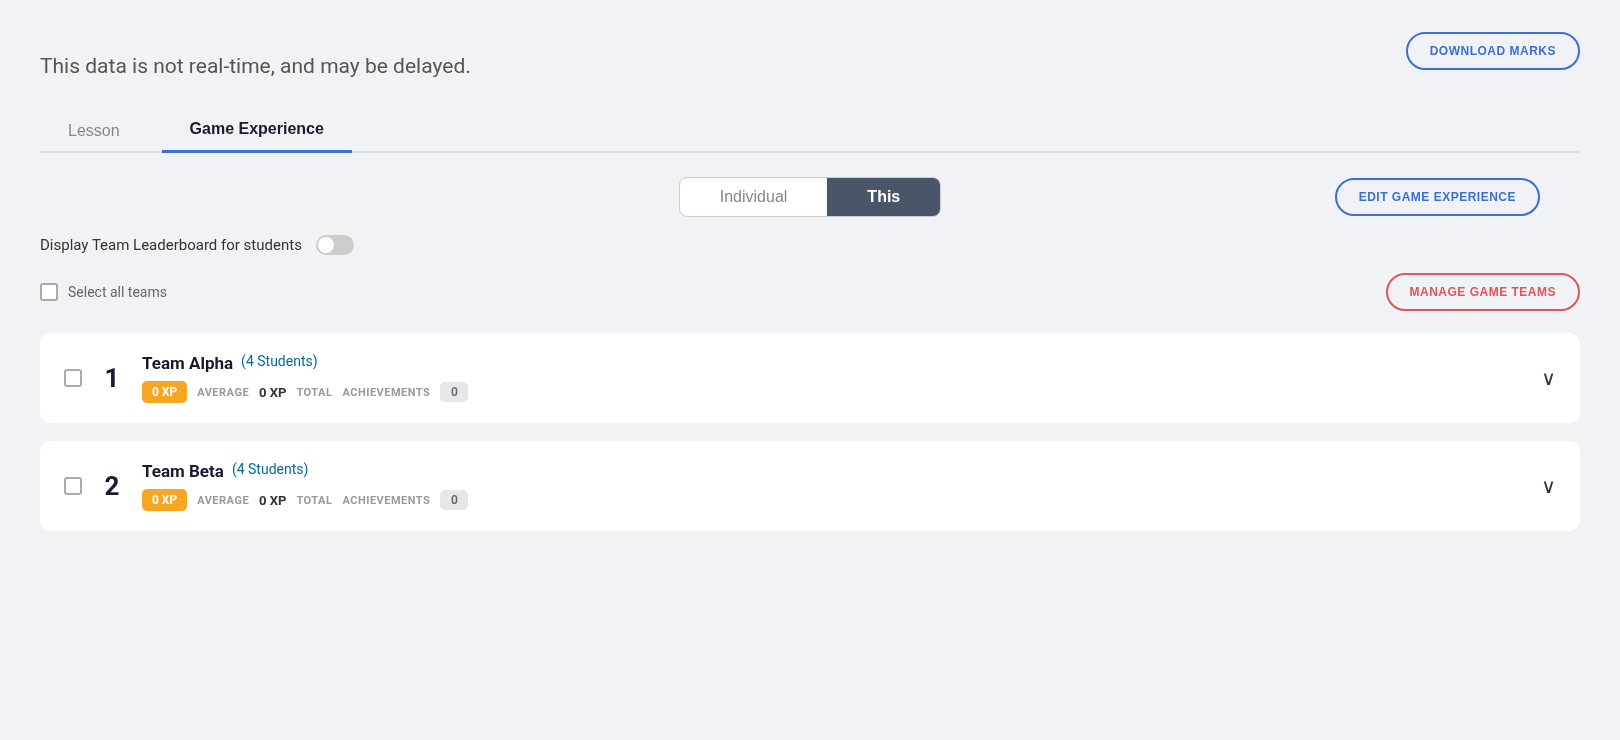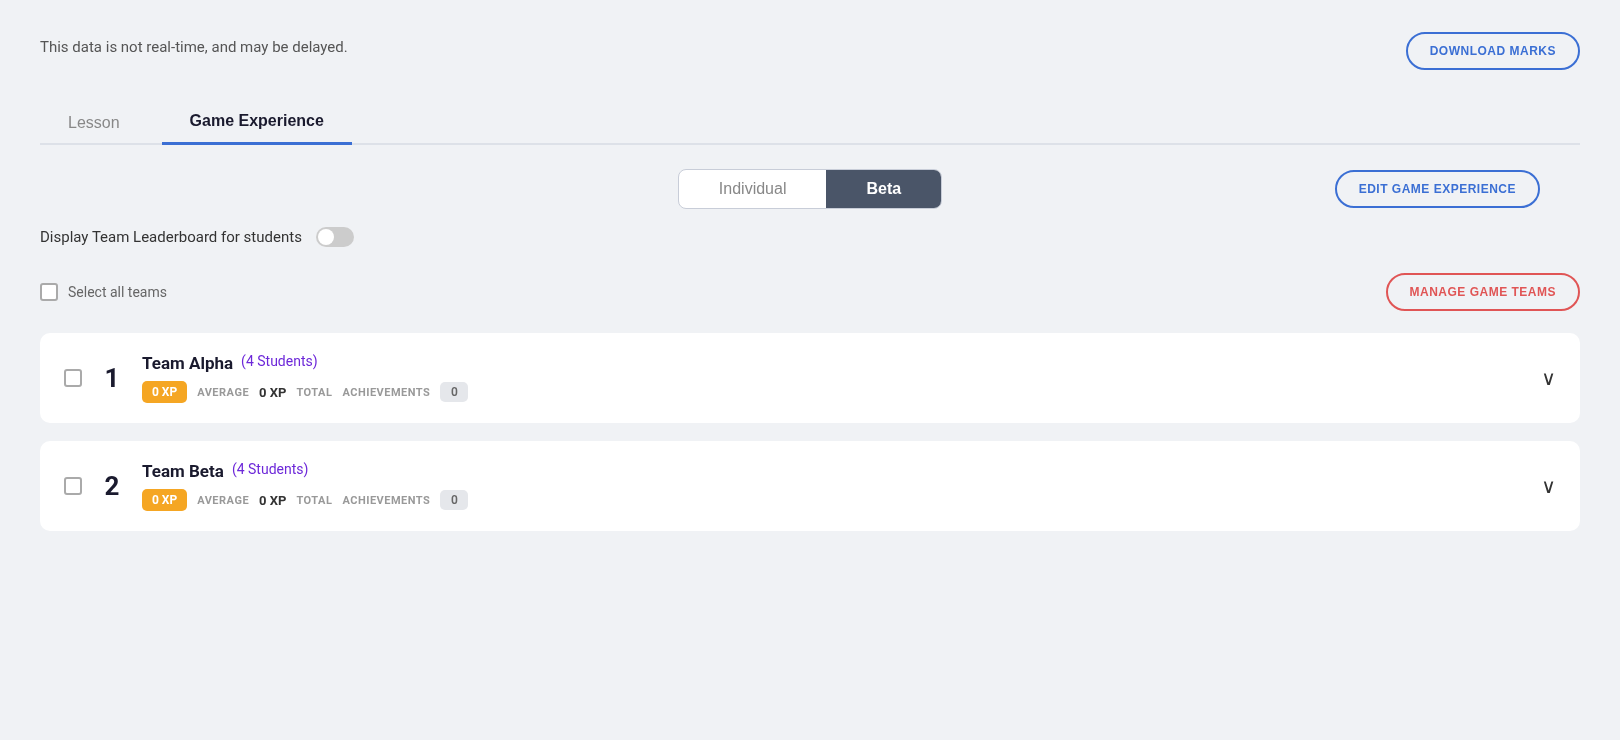--- a/index.html
+++ b/index.html
@@ -18,23 +18,23 @@
       margin-bottom: 8px;
     }
 
     .page-title {
       font-size: 28px;
       font-weight: 700;
       color: #1a1a2e;
     }
 
     .subtitle {
-      font-size: 15px;
+      font-size: 21px;
       color: #555;
-      margin-top: 6px;
+      margin-top: 22px;
     }
 
     .download-btn {
       border: 2px solid #3b6fd4;
       background: transparent;
       color: #3b6fd4;
       font-size: 12px;
       font-weight: 700;
       letter-spacing: 0.5px;
       padding: 10px 22px;
@@ -118,21 +118,21 @@
       position: relative;
       display: flex;
       justify-content: center;
       align-items: center;
     }
 
     .leaderboard-row {
       display: flex;
       align-items: center;
       gap: 14px;
-      margin-bottom: 8px;
+      margin-bottom: 0;
     }
 
     .leaderboard-label {
       font-size: 15px;
       color: #333;
     }
 
     .toggle-switch {
       width: 38px;
       height: 20px;
@@ -228,21 +228,21 @@
     }
 
     .team-name {
       font-size: 17px;
       font-weight: 700;
       color: #1a1a2e;
     }
 
     .team-students {
       font-size: 14px;
-      color: #6d28d9;
+      color: #0369a1;
     }
 
     .team-stats {
       display: flex;
       align-items: center;
       gap: 10px;
     }
 
     .xp-badge {
       background: #f5a623;
@@ -312,21 +312,21 @@
 
 <div class="tabs-row">
   <button class="tab">Lesson</button>
   <button class="tab active">Game Experience</button>
 </div>
 
 <div class="content-area">
   <div class="center-section">
     <div class="segment-control">
       <button class="segment-btn">Individual</button>
-      <button class="segment-btn active">Beta</button>
+      <button class="segment-btn active">This</button>
     </div>
     <button class="edit-game-btn">EDIT GAME EXPERIENCE</button>
   </div>
 
   <div class="leaderboard-row">
     <span class="leaderboard-label">Display Team Leaderboard for students</span>
     <div class="toggle-switch"></div>
   </div>
 
   <div class="select-all-row">

